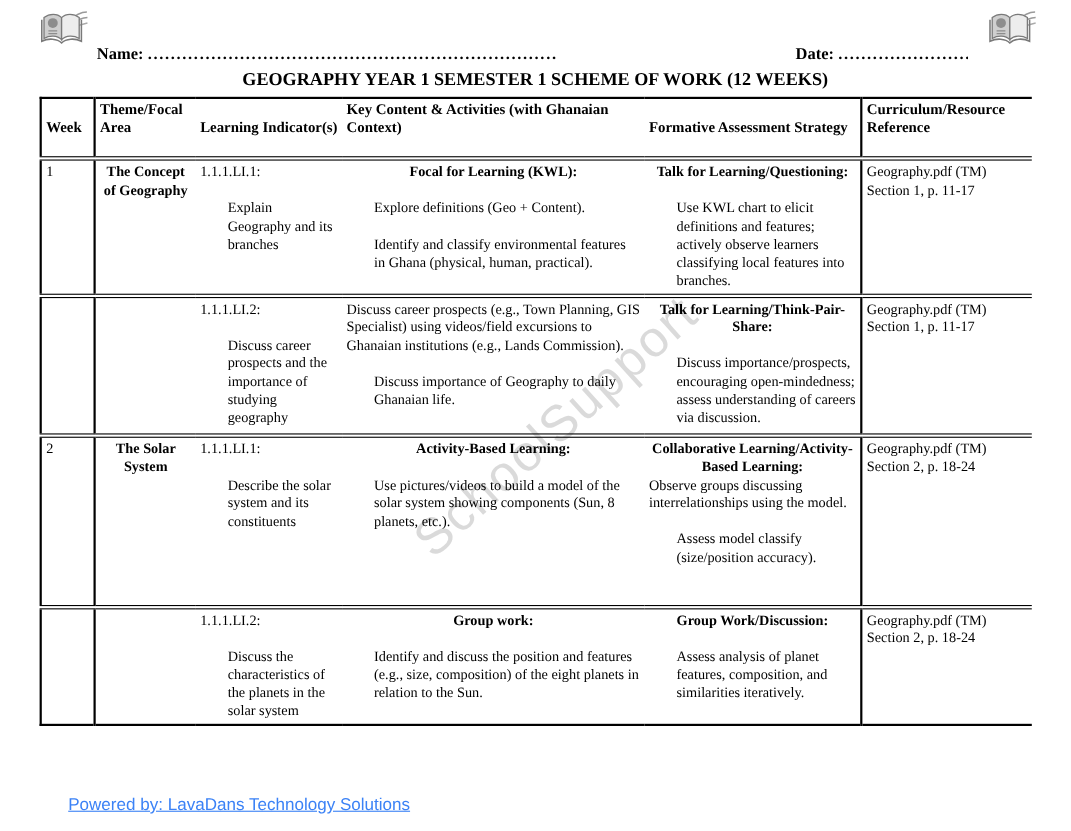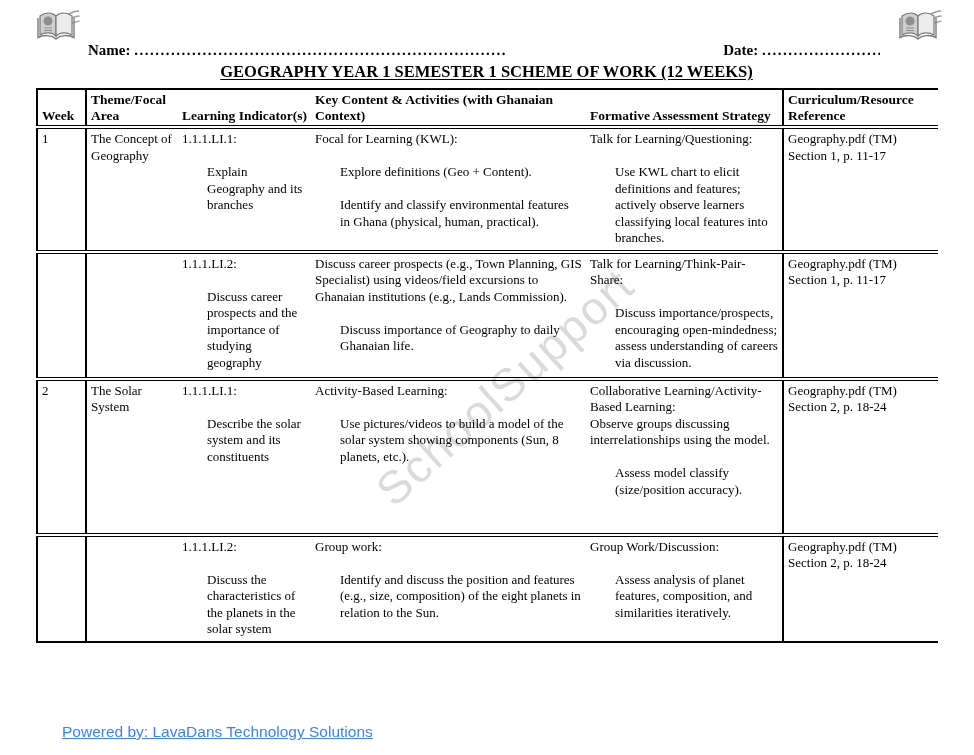--- a/index.html
+++ b/index.html
@@ -18,40 +18,40 @@
   .logo.left { left:34px; } .logo.right { left:896px; }
 
   .topline { position:absolute; top:42px; left:88px; width:792px; display:flex;
              justify-content:space-between; font-weight:bold; font-size:15px; }
   .fieldgrp { display:flex; align-items:flex-start; }
   .dots { display:inline-block; overflow:hidden; white-space:nowrap; letter-spacing:1.5px;
           vertical-align:baseline; }
   .dots.name { width:372px; } .dots.date { width:118px; }
 
   .doc-title { position:absolute; top:62px; left:36px; width:901px; text-align:center;
-               font-weight:bold; font-size:16.5px; text-decoration:underline;
+               font-weight:bold; font-size:16.5px; 
                text-underline-offset:2px; }
 
   table.sow { position:absolute; top:88px; left:36px; width:901px; border-collapse:collapse;
               table-layout:fixed; border-top:2px solid #000; border-left:2px solid #000;
               border-bottom:2px solid #000; }
   col.c1{width:49px} col.c2{width:92px} col.c3{width:133px}
   col.c4{width:275px} col.c5{width:197px} col.c6{width:155px}
 
   th { vertical-align:bottom; text-align:left; font-size:13.5px; font-weight:bold;
-       line-height:16px; padding:2px 4px 1px 4px; border-bottom:4px double #000; height:36px; }
+       line-height:16px; padding:2px 4px 18px 4px; border-bottom:4px double #000; height:36px; }
   td { vertical-align:top; font-size:13px; line-height:16.5px; padding:2px 4px 3px 4px; }
   .bl  { border-left:2px solid #000; }   
   .bl2 { border-left:2px solid #000; }   
   tbody tr.sep td { border-top:4px double #000; }
   tr.r0 { height:124px; } tr.r1 { height:127px; } tr.r2 { height:156px; } tr.r3 { height:106px; }
 
   td p { margin:0; }
   td p.gap { margin-top:16.5px;margin-left:25px; }
-  .b { font-weight:normal; }
+  .b { font-weight:bold;text-align:center; }
 
   .footer-link { position:absolute; top:723px; left:62px; font-family:"Liberation Sans", sans-serif;
                  font-size:15.5px; color:#3b82f6; text-decoration:underline; cursor:pointer; }
 </style>
 </head>
 <body>
 
 <div class="watermark">SchoolSupport</div>
 
 <div class="content">

